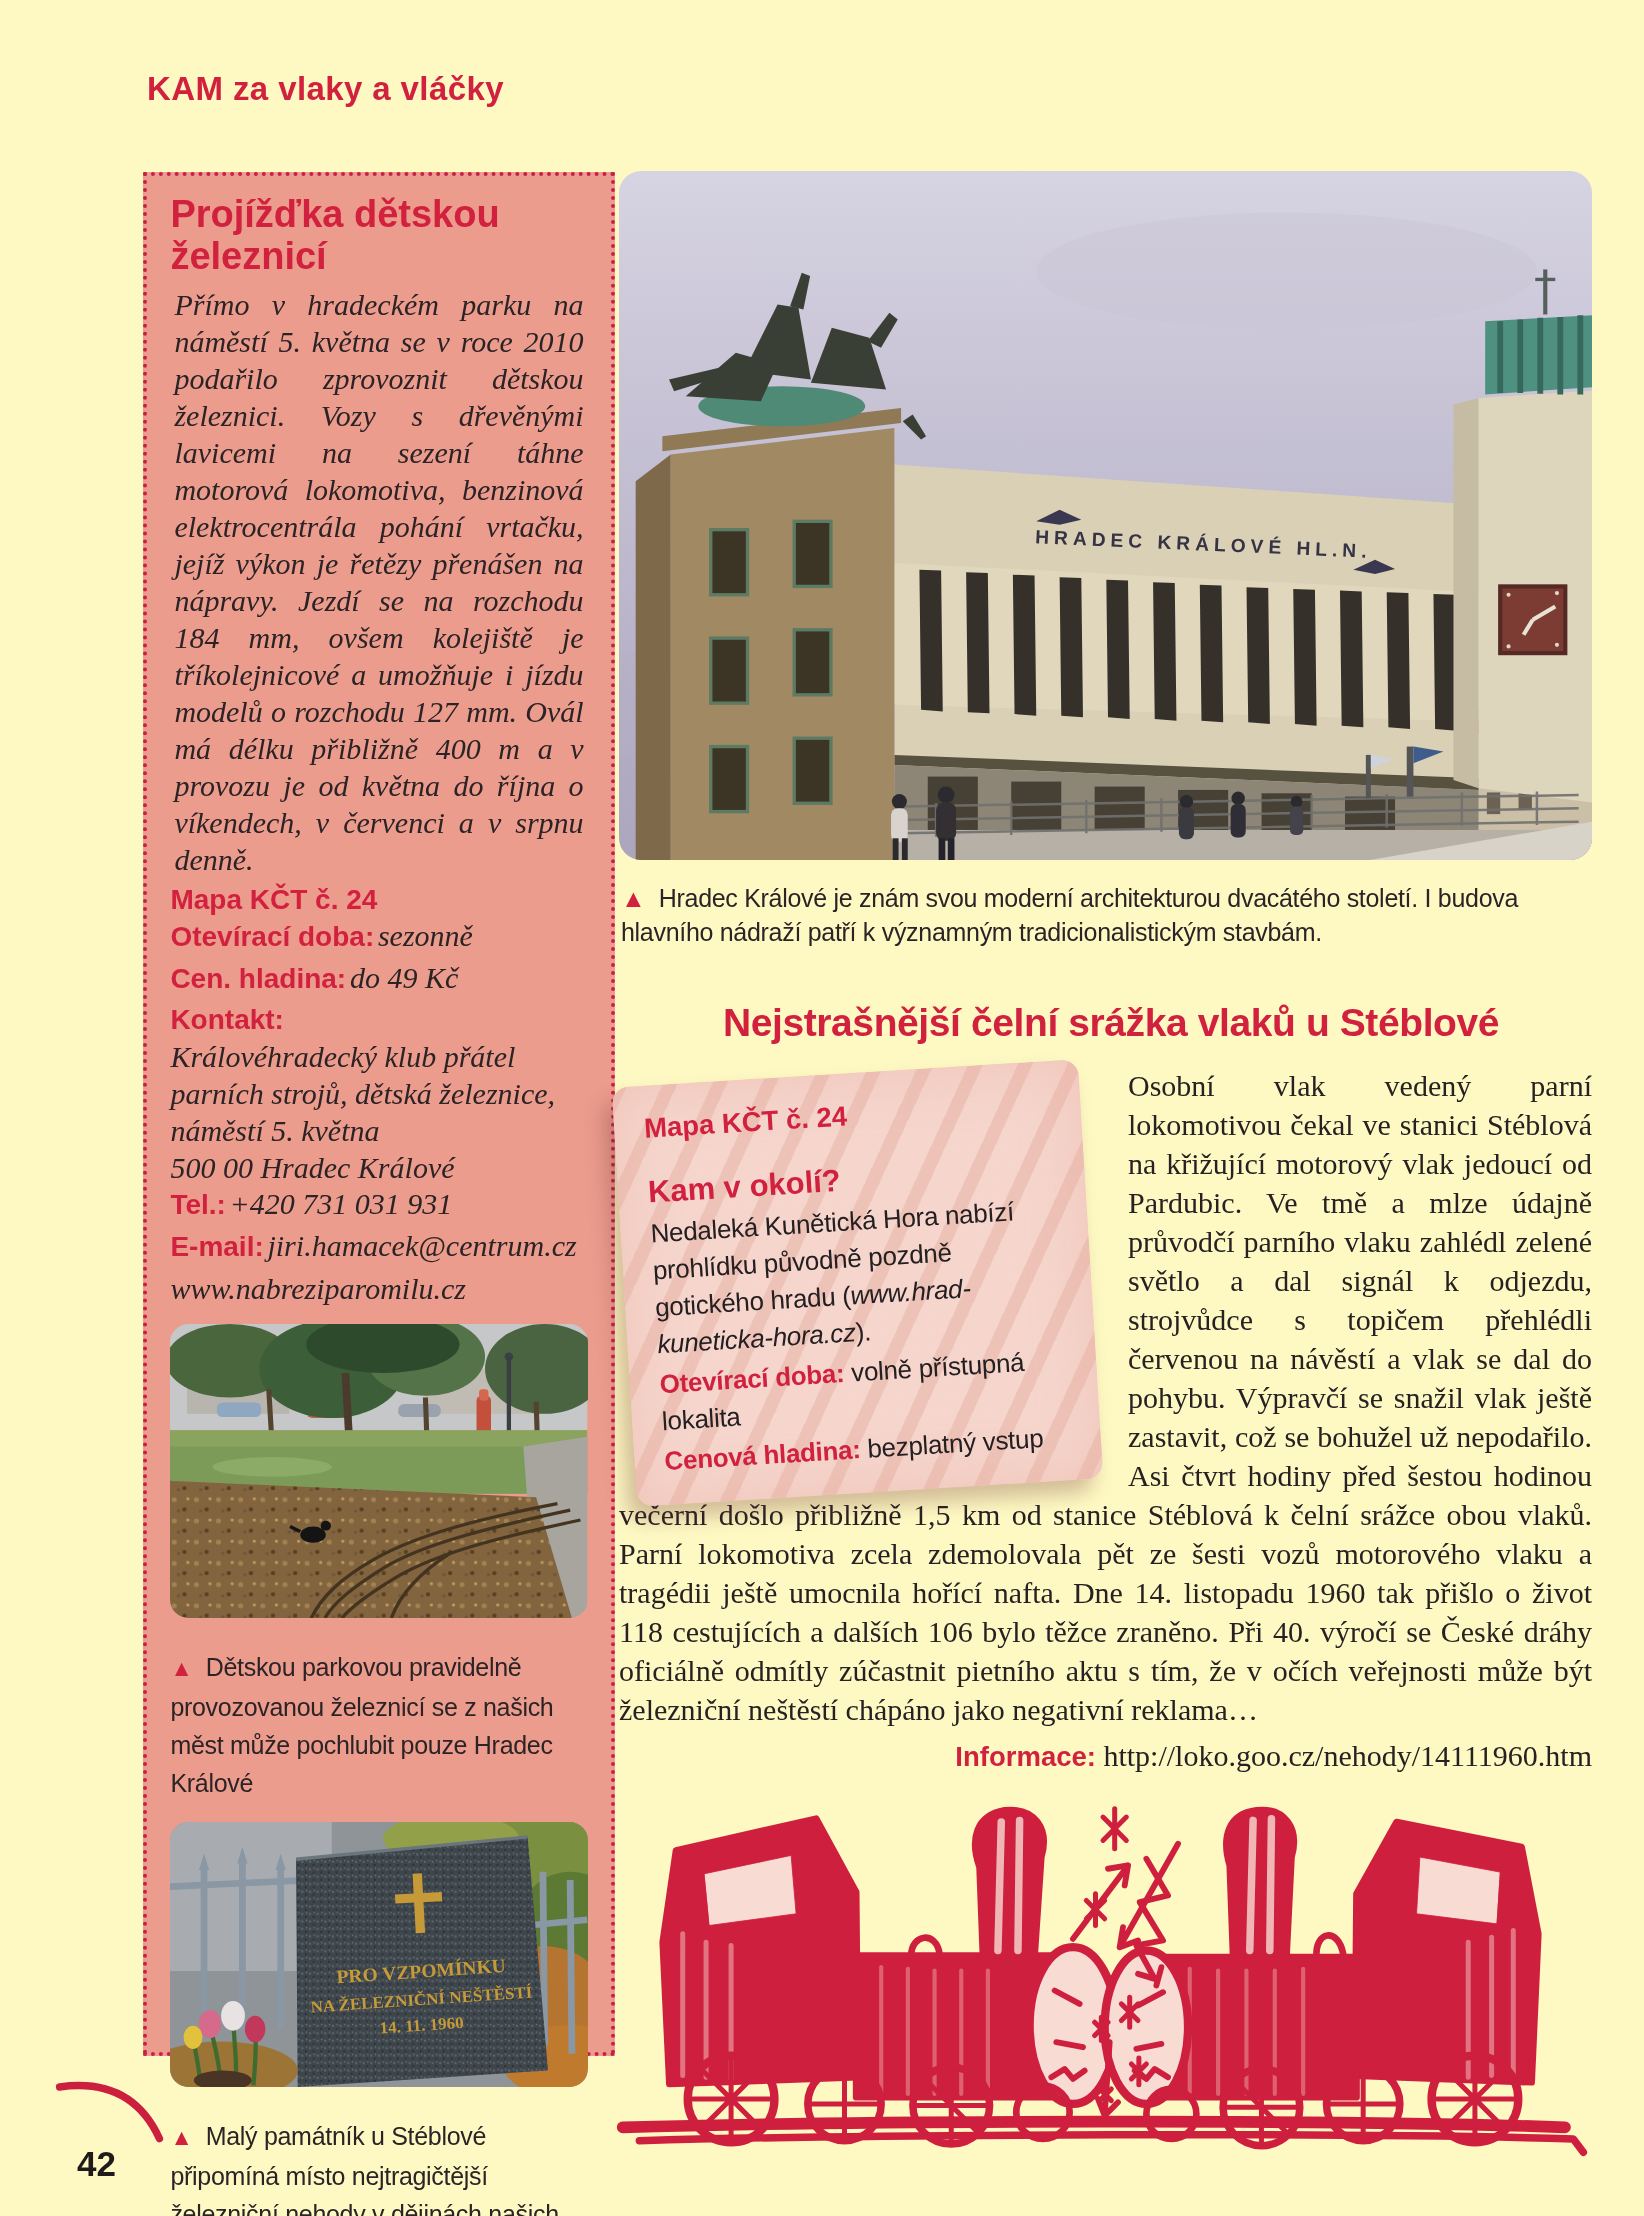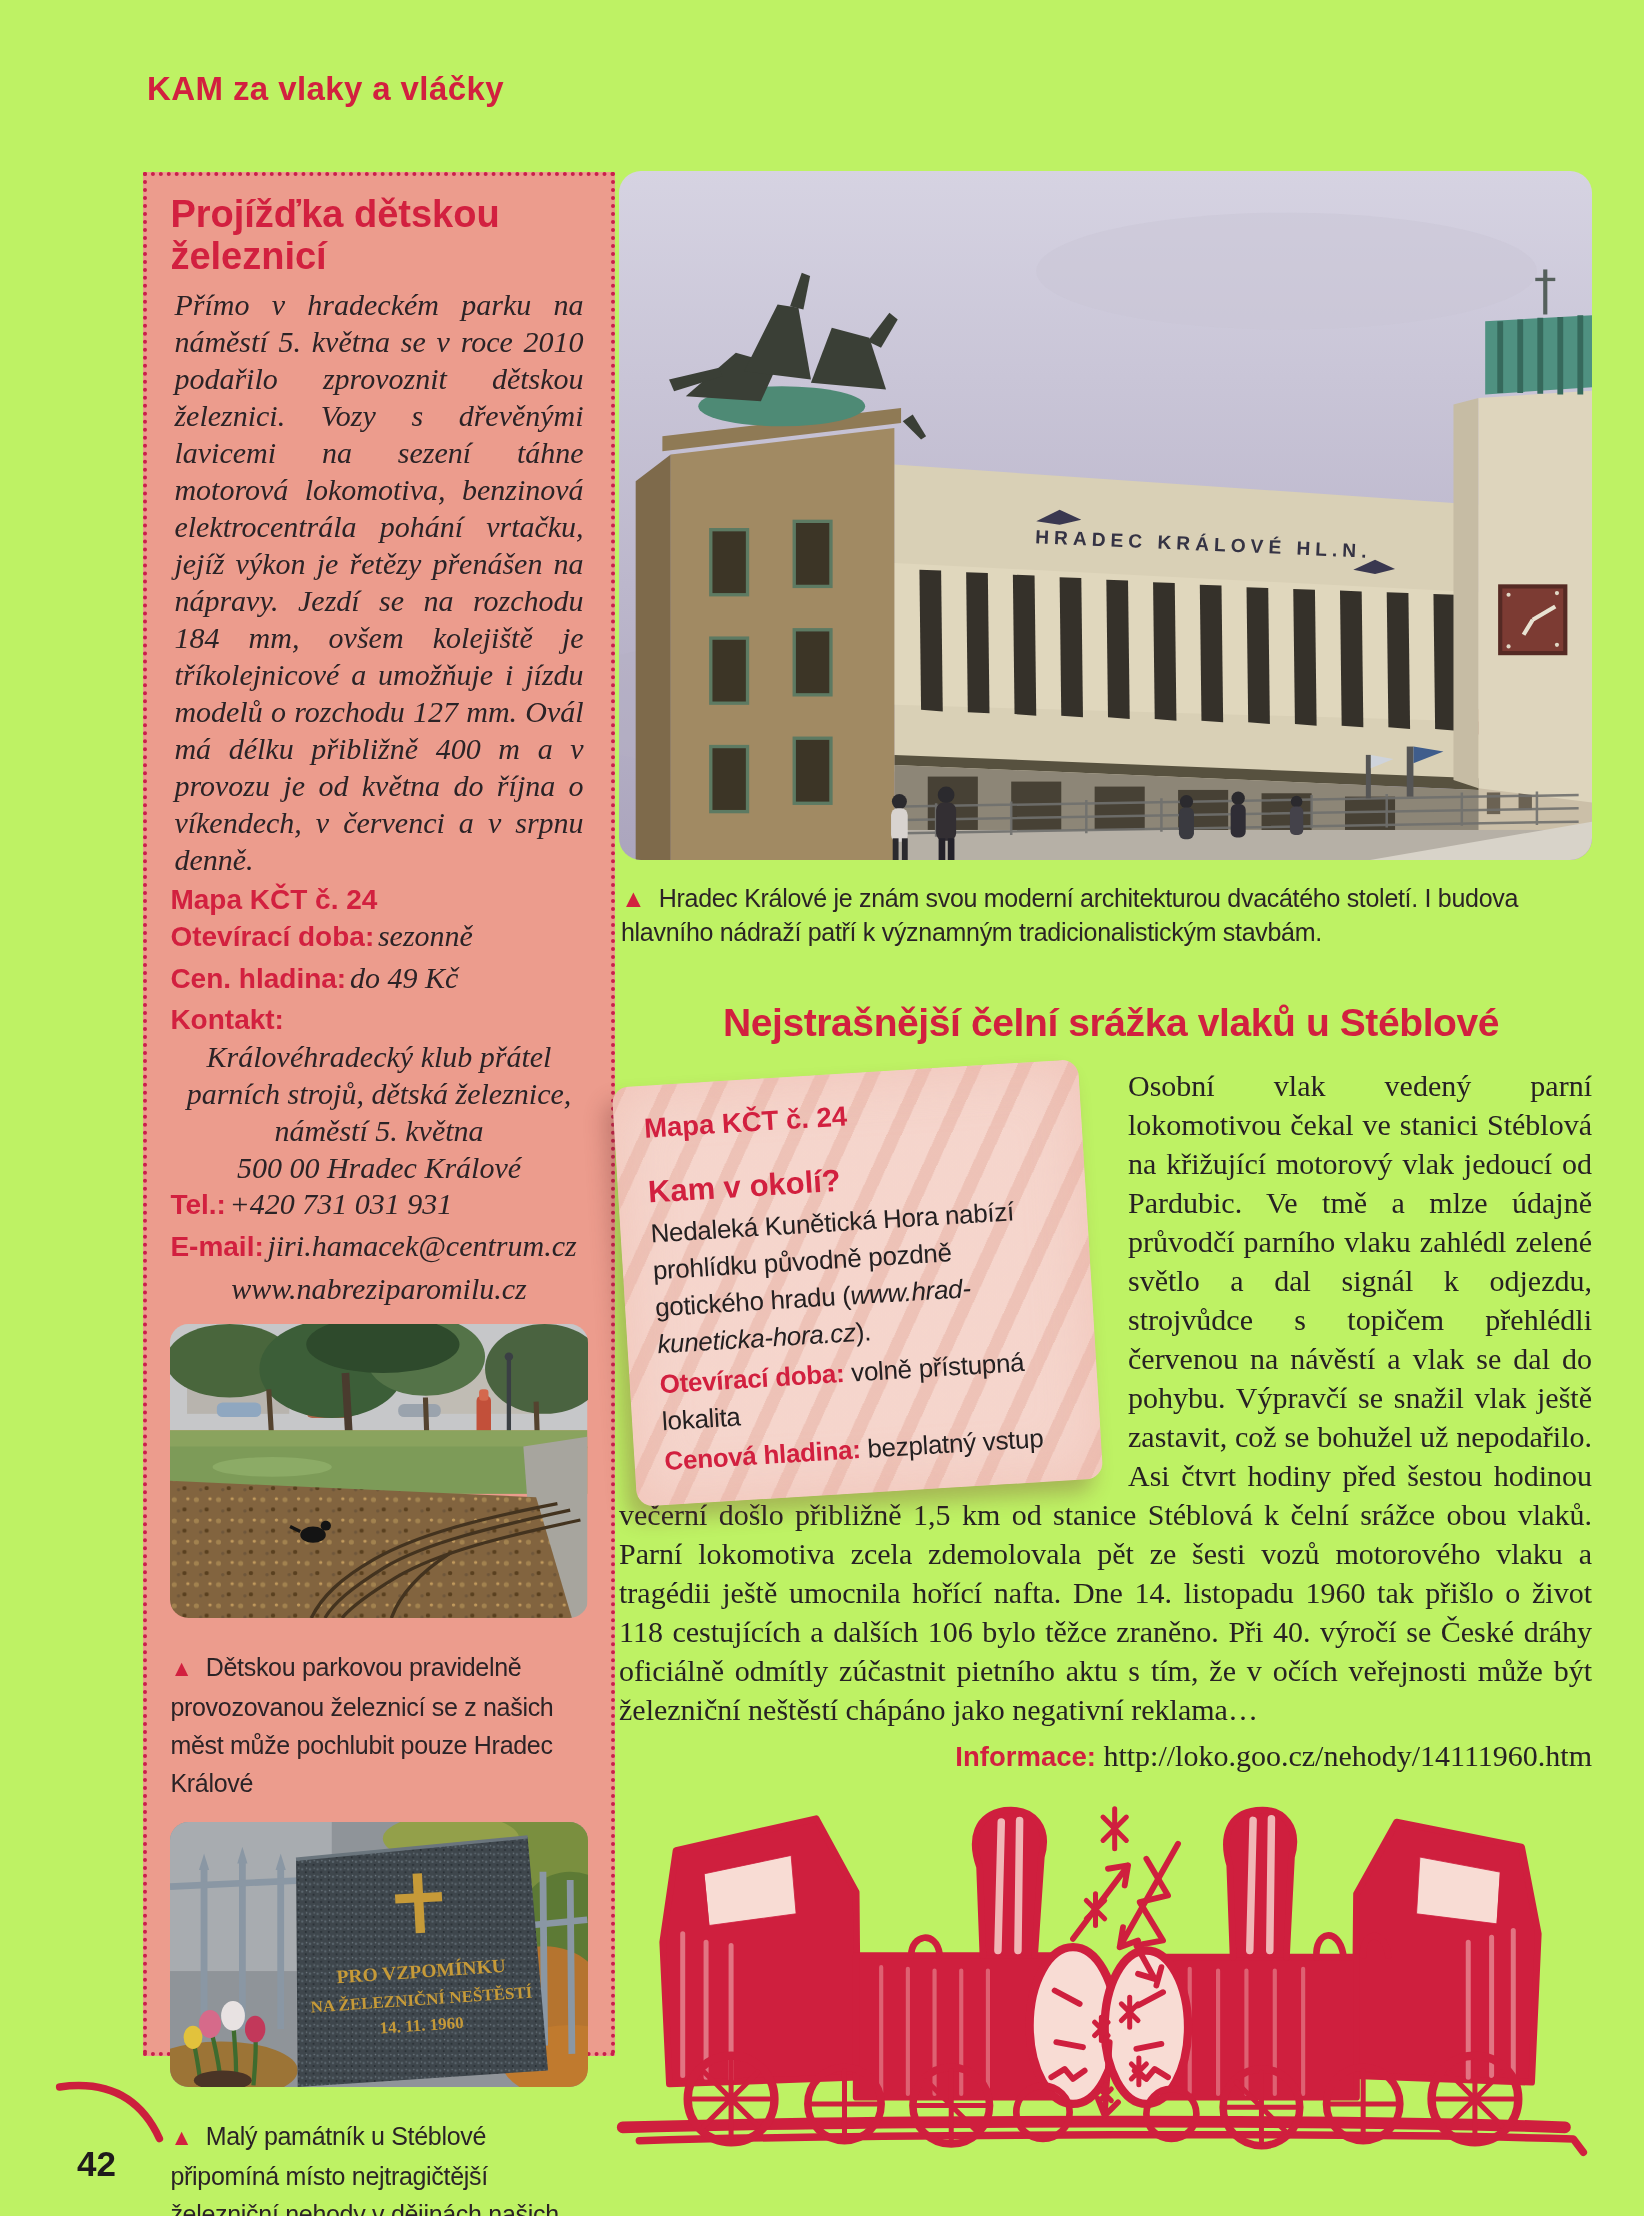--- a/index.html
+++ b/index.html
@@ -1,34 +1,34 @@
 <!DOCTYPE html>
 <html style="font-size:13.3px"><head>
 <meta charset="utf-8">
 <style>
   html,body{margin:0;padding:0;background:#f8dcd4;}
-  .page{position:relative;width:1645px;height:2216px;background:#bef264;
+  .page{position:relative;width:1645px;height:2216px;background:#fef9c3;
         font-family:"Liberation Sans",sans-serif;overflow:hidden;color:#2b2326;}
 
   
   .kicker{position:absolute;left:147px;top:70px;font-size:33px;font-weight:700;
           color:#d2203f;letter-spacing:0.4px;}
 
   
   .panel{position:absolute;left:143px;top:172px;width:472px;height:1884px;
          box-sizing:border-box;background:#ec9c8d;border:4.2px dotted #c8204a;
          padding:18.4px 23.4px 16.7px 23.4px;}
   .panel-title{font-size:38px;line-height:1.1;font-weight:700;color:#d2203f;margin:0 0 8.3px 0;}
   .panel-body{font-family:"Liberation Serif",serif;font-style:italic;font-size:30px;
               line-height:37px;color:#2b2326;text-align:justify;margin:4px;}
   .side-label{font-weight:700;color:#d2203f;font-size:28px;line-height:36px;}
   .side-row{line-height:36px;}
   .side-val{font-family:"Liberation Serif",serif;font-style:italic;font-size:30px;color:#2b2326;}
   .serif-line{font-family:"Liberation Serif",serif;font-style:italic;font-size:30px;
-              line-height:37px;color:#2b2326;text-align:center;}
+              line-height:37px;color:#2b2326;}
   .photo-frame{width:100%;border-radius:18.4px;overflow:hidden;line-height:0;}
   .photo-frame svg{display:block;width:100%;height:100%;}
   .caption{font-size:25px;line-height:38px;color:#2b2326;margin-top:30px;letter-spacing:-0.3px;}
   .tri{color:#d2203f;font-size:22.5px;margin-right:13.3px;}
 
   
   .station-wrap{position:absolute;left:619px;top:171px;width:973px;height:689px;
                 border-radius:22px;overflow:hidden;}
   .station-wrap svg{display:block;width:100%;height:100%;}
   .main-caption{position:absolute;left:621px;top:881px;width:971px;font-size:25px;

